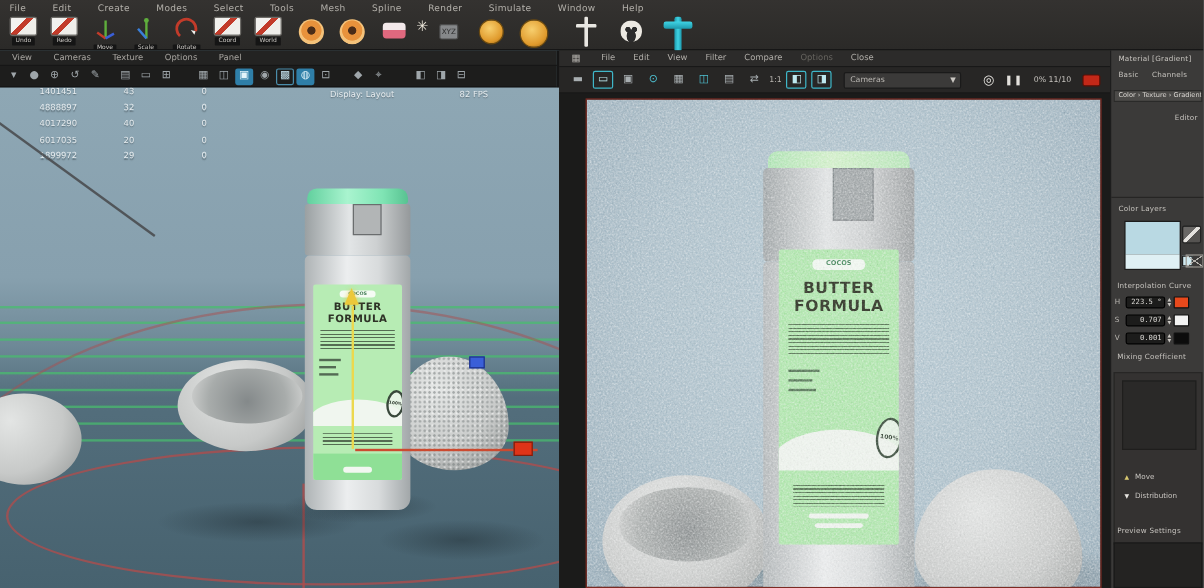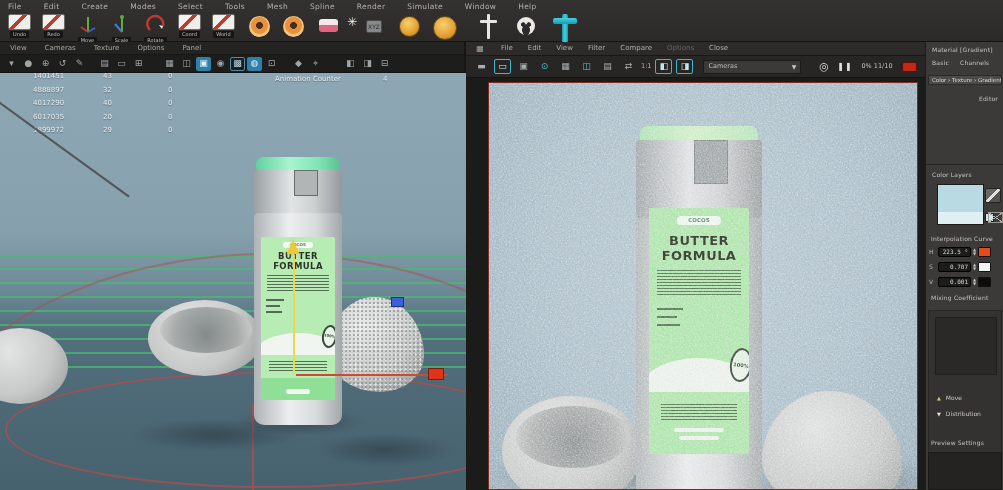--- a/index.html
+++ b/index.html
@@ -266,22 +266,22 @@
           <span class="c3">0</span>
         </div>
       <div class="hrow">
           <span class="c1">1899972</span>
           <span class="c2">29</span>
           <span class="c3">0</span>
         </div>
     </div>
     <div class="abs hud hud-right">
       <div class="hrow">
-          <span class="hl">Animation Counter</span>
-          <span class="hv">4</span>
+          <span class="hl">Display: Layout</span>
+          <span class="hv">82 FPS</span>
         </div>
     </div>
 
     <div class="abs diag" style="left:-12px;top:20px"></div>
     <div class="abs greenline" style="top:182px"></div>
     <div class="abs greenline" style="top:195px"></div>
     <div class="abs greenline" style="top:209px"></div>
     <div class="abs greenline" style="top:223px"></div>
     <div class="abs greenline" style="top:237px"></div>
     <div class="abs greenline" style="top:251px"></div>

